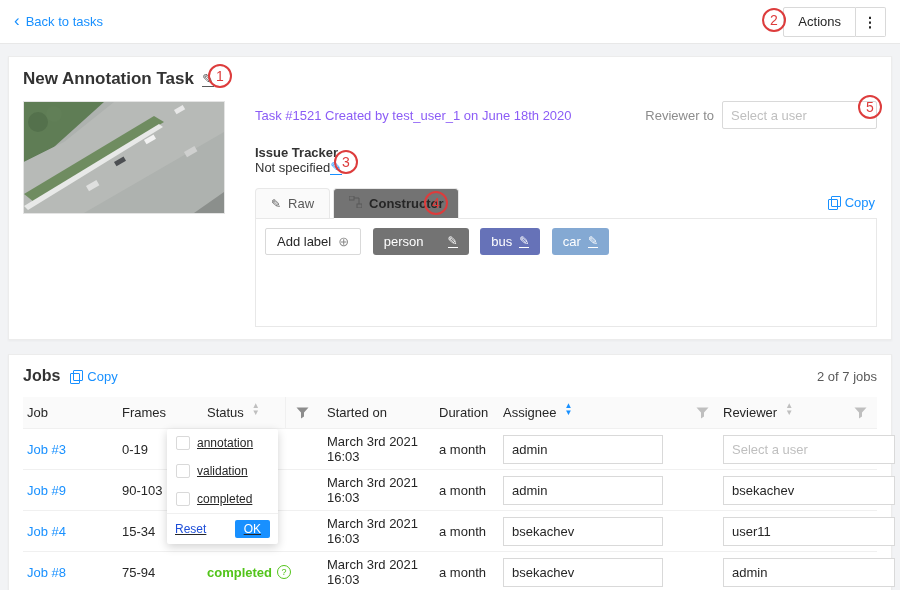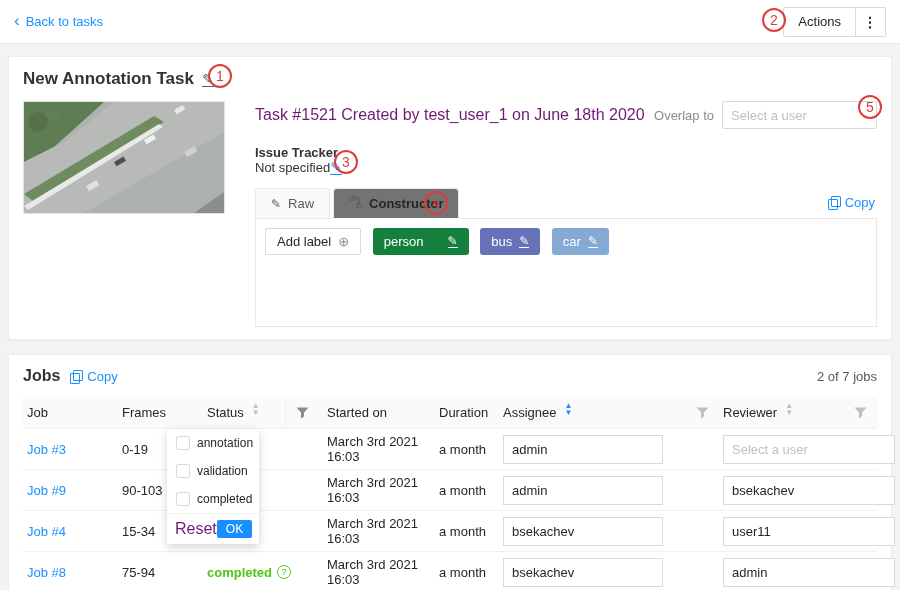--- a/index.html
+++ b/index.html
@@ -52,21 +52,21 @@
   .params-table { border-collapse: collapse; margin-top: 14px; width: 202px; font-size: 12px; }
   .params-table th, .params-table td {
     border: 1px solid #e8e8e8; padding: 5px 7px; text-align: left; font-weight: 400; color: #262626;
     vertical-align: top;
   }
   .params-table th { line-height: 1.35; }
   .params-table td { height: 32px; }
 
   .task-right { flex: 1; margin-left: 30px; position: relative; }
   .meta-row { display: flex; justify-content: space-between; align-items: center; }
-  .meta-text { color: #701a75; font-size: 16px; }
+  .meta-text { color: #8b5cf6; font-size: 13px; }
   .assign-group { display: flex; align-items: center; gap: 8px; }
   .assign-label { color: #8c8c8c; font-size: 13px; }
   .select-input {
     width: 155px; height: 28px; border: 1px solid #d9d9d9; border-radius: 2px;
     padding: 0 8px; font-size: 13px; color: #262626; font-family: "Liberation Sans", sans-serif;
     outline: none; background: #fff;
   }
   .select-input::placeholder { color: #bfbfbf; }
 
   .issue-block { margin-top: 16px; }
@@ -133,27 +133,27 @@
   .cell-select.placeholder { color: #bfbfbf; }
 
   .status-completed { color: #52c41a; font-weight: 700; display: inline-flex; align-items: center; gap: 5px; }
   .q-icon {
     width: 14px; height: 14px; border: 1px solid #52c41a; border-radius: 50%;
     color: #52c41a; font-size: 9px; display: inline-flex; align-items: center; justify-content: center; font-weight: 400;
   }
 
   
   .filter-dropdown {
-    position: absolute; left: 158px; top: 74px; width: 92px; background: #fff;
-    border-radius: 2px; box-shadow: 0 3px 10px rgba(0,0,0,.18); z-index: 10; font-size: 12px;
+    position: absolute; left: 158px; top: 74px; width: 111px; background: #fff;
+    border-radius: 2px; box-shadow: 0 3px 10px rgba(0,0,0,.18); z-index: 10; font-size: 12px; text-decoration: underline;
   }
   .filter-item { display: flex; align-items: center; gap: 7px; padding: 7px 9px; cursor: pointer; color: #262626; }
   .checkbox { width: 14px; height: 14px; border: 1px solid #d9d9d9; border-radius: 2px; background: #fff; flex: 0 0 14px; }
   .filter-footer { border-top: 1px solid #f0f0f0; display: flex; align-items: center; justify-content: space-between; padding: 6px 8px; }
-  .reset-btn { color: #701a75; cursor: default; font-size: 16px; }
+  .reset-btn { color: #1d4ed8; cursor: default; font-size: 12px; }
   .ok-btn { background: #1890ff; color: #fff; border: none; border-radius: 2px; padding: 2px 9px; font-size: 12px; cursor: pointer; font-family: "Liberation Sans", sans-serif; }
 
   
   .callout {
     position: absolute; width: 24px; height: 24px; border: 2px solid #dd3c3c; border-radius: 50%;
     color: #dd3c3c; display: flex; align-items: center; justify-content: center;
     font-size: 14px; z-index: 30; background: transparent;
   }
   .c1 { left: 208px; top: 64px; }
   .c2 { left: 762px; top: 8px; }
@@ -205,21 +205,21 @@
           <circle cx="30" cy="12" r="8" fill="#617f57"></circle>
         </svg>
       </div>
 
     </div>
 
     <div class="task-right">
       <div class="meta-row">
         <span class="meta-text">Task #1521 Created by test_user_1 on June 18th 2020</span>
         <span class="assign-group">
-          <span class="assign-label">Overlap to</span>
+          <span class="assign-label">Reviewer to</span>
           <input class="select-input" placeholder="Select a user" style="">
         </span>
       </div>
 
       <div class="issue-block">
         <div class="issue-title">Issue Tracker</div>
         <div class="issue-value-row">
           <span>Not specified</span>
           <span class="edit-pencil blue-pencil">✎</span>
         </div>
@@ -244,21 +244,21 @@
           <span class="copy-glyph"></span>
           <span>Copy</span>
         </span>
       </div>
 
       <div class="constructor-box">
         <span class="add-label-btn">
           <span>Add label</span>
           <span class="plus-circle">⊕</span>
         </span>
-        <span class="chip" style="background: #15803d; gap: 24px;">
+        <span class="chip" style="background: #737373; gap: 24px;">
           <span>person</span>
           <span class="chip-pencil">✎</span>
         </span>
         <span class="chip" style="background: rgb(102, 114, 184);">
           <span>bus</span>
           <span class="chip-pencil">✎</span>
         </span>
         <span class="chip" style="background: rgb(132, 169, 211);">
           <span>car</span>
           <span class="chip-pencil">✎</span>

